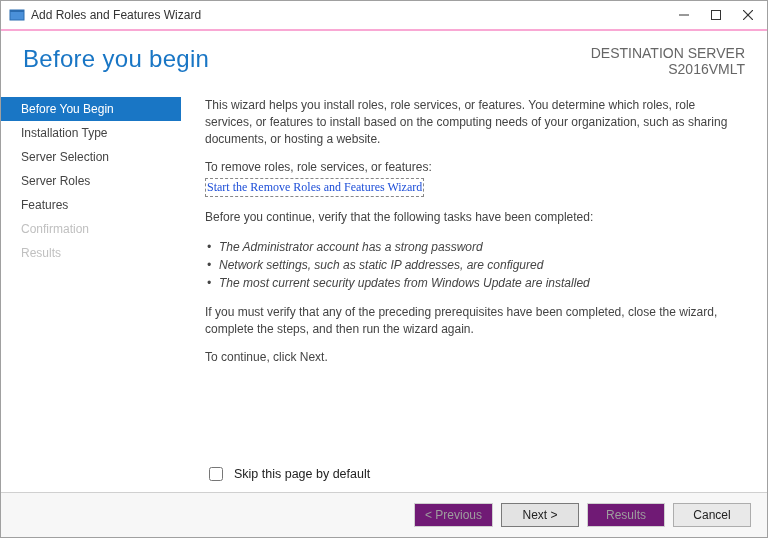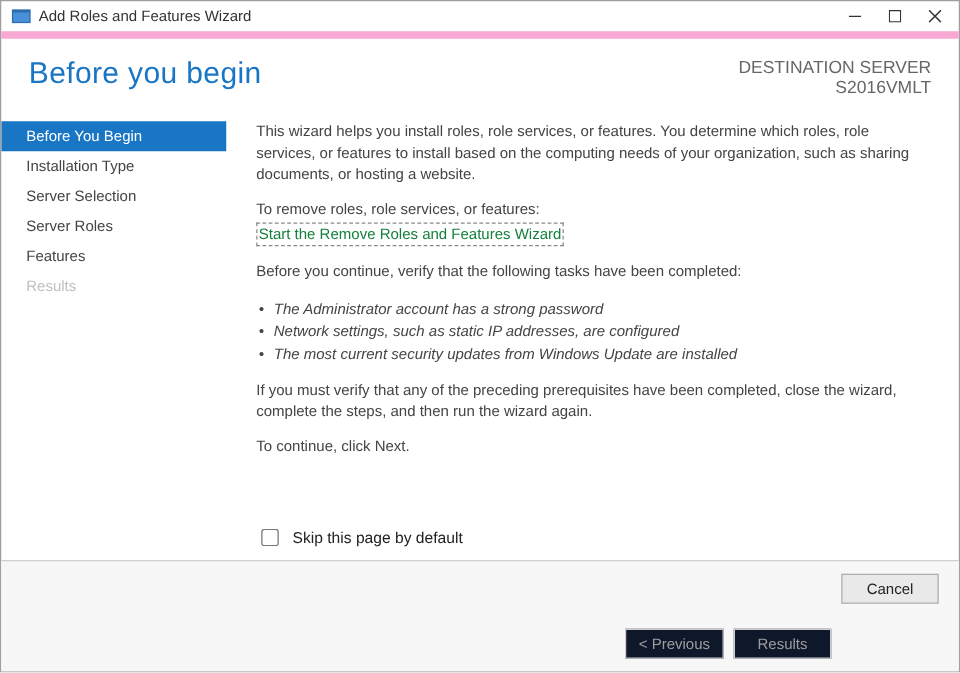--- a/index.html
+++ b/index.html
@@ -1,41 +1,41 @@
 <!DOCTYPE html>
 <html><head>
 <meta charset="utf-8">
 <style>
   * { box-sizing: border-box; }
   html, body { margin: 0; padding: 0; font-family: "Segoe UI", Arial, sans-serif; font-size: 12.5px; color: #222; background: #fff; }
   .window { width: 768px; height: 538px; border: 1px solid #a0a0a0; display: flex; flex-direction: column; background: #fff; }
-  .titlebar { height: 30px; display: flex; align-items: center; padding: 0 8px; border-bottom: 6px solid #f9a8d4; }
+  .titlebar { height: 30px; display: flex; align-items: center; padding: 0 8px; border-bottom: 2px solid #f9a8d4; }
   .titlebar .app-icon { width: 16px; height: 16px; margin-right: 6px; display: flex; align-items: center; justify-content: center; }
   .titlebar .title { font-size: 12px; color: #333; }
   .win-controls { margin-left: auto; display: flex; gap: 18px; padding-right: 4px; }
   .win-controls .ctl { width: 14px; height: 14px; display: flex; align-items: center; justify-content: center; font-size: 14px; color: #333; cursor: default; }
   .header { display: flex; justify-content: space-between; padding: 14px 22px 10px 22px; }
   .header h1 { font-size: 24px; font-weight: 300; color: #1976c5; margin: 0; letter-spacing: 0.3px; }
   .dest { text-align: right; font-size: 14px; color: #666; }
   .body { flex: 1; display: flex; padding: 0 22px 0 0; overflow: hidden; }
   .sidebar { width: 180px; padding: 10px 0; }
   .sidebar-item { padding: 5px 20px; font-size: 12px; color: #444; cursor: default; }
   .sidebar-item.active { background: #1976c5; color: #fff; }
   .sidebar-item.disabled { color: #c0c0c0; }
   .content { flex: 1; padding: 10px 0 0 24px; display: flex; flex-direction: column; justify-content: space-between; }
   .content p { margin: 0 0 12px 0; line-height: 1.4; font-size: 12px; color: #444;}
-  .link { color: #15803d; text-decoration: none; border: 1px dashed #888; padding: 0 1px; display: inline-block; cursor: pointer; }
+  .link { color: #1d4ed8; text-decoration: none; border: 1px dashed #888; padding: 0 1px; display: inline-block; cursor: pointer; font-family: Liberation Serif, serif; }
   .bullets { margin: 0 0 12px 0; padding-left: 0; list-style: none; }
   .bullets li { font-size: 12px; color: #444; line-height: 1.5; padding-left: 14px; position: relative; font-style: italic; }
   .bullets li::before { content: "•"; position: absolute; left: 2px; top: 0; }
   .skip-row { margin-top: auto; padding: 8px 0 8px 0; display: flex; align-items: center; gap: 8px; }
   .skip-row input { width: 14px; height: 14px; }
   .footer { border-top: 1px solid #d0d0d0; padding: 10px 16px; display: flex; justify-content: flex-end; gap: 8px; background: #f7f7f7; }
   .btn { min-width: 78px; height: 24px; font-size: 12px; border: 1px solid #adadad; background: #e9e9e9; color: #222; cursor: default; padding: 0 10px; }
-  .btn:disabled { color: #9e9e9e; background: #0f172a; border-color: #cfcfcf; margin-top: 44px; }
+  .btn:disabled { color: #9e9e9e; background: #701a75; border-color: #cfcfcf; }
   .btn.default { border: 1px solid #7a7a7a; background: #e3e3e3; }
 </style>
 </head>
 <body>
 
 <div class="window">
 
   <div class="titlebar">
     <span class="app-icon">
       <svg width="16" height="16" viewBox="0 0 16 16">
@@ -72,20 +72,21 @@
     </div>
   </div>
 
   <div class="body">
     <div class="sidebar">
       <div class="sidebar-item active">Before You Begin</div>
       <div class="sidebar-item">Installation Type</div>
       <div class="sidebar-item">Server Selection</div>
       <div class="sidebar-item">Server Roles</div>
       <div class="sidebar-item">Features</div>
+      <div class="sidebar-item disabled">Confirmation</div>
       <div class="sidebar-item disabled">Results</div>
     </div>
 
     <div class="content">
       <p>This wizard helps you install roles, role services, or features. You determine which roles, role services, or features to install based on the computing needs of your organization, such as sharing documents, or hosting a website.</p>
       <p style="margin-bottom:2px">To remove roles, role services, or features:</p>
       <p><a class="link">Start the Remove Roles and Features Wizard</a></p>
       <p>Before you continue, verify that the following tasks have been completed:</p>
       <ul class="bullets">
         <li>The Administrator account has a strong password</li>
@@ -97,17 +98,18 @@
 
       <div class="skip-row">
         <input type="checkbox" style="">
         <span>Skip this page by default</span>
       </div>
     </div>
   </div>
 
   <div class="footer">
     <button class="btn" disabled="">&lt; Previous</button>
+    <button class="btn default">Next &gt;</button>
     <button class="btn" disabled="">Results</button>
     <button class="btn">Cancel</button>
   </div>
 
 </div>
 
 </body></html>

